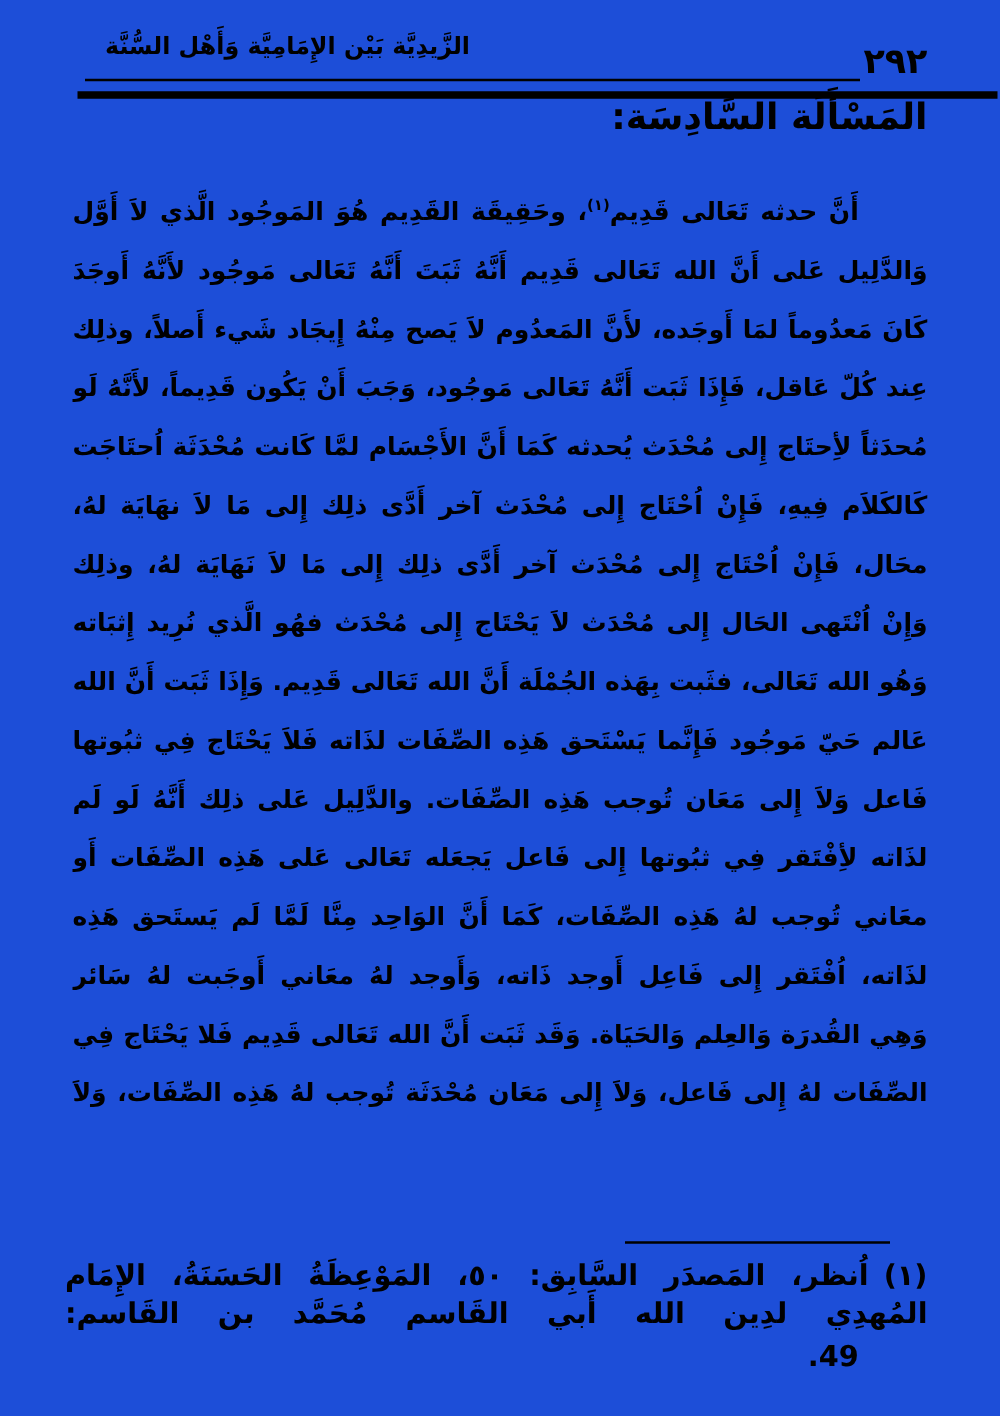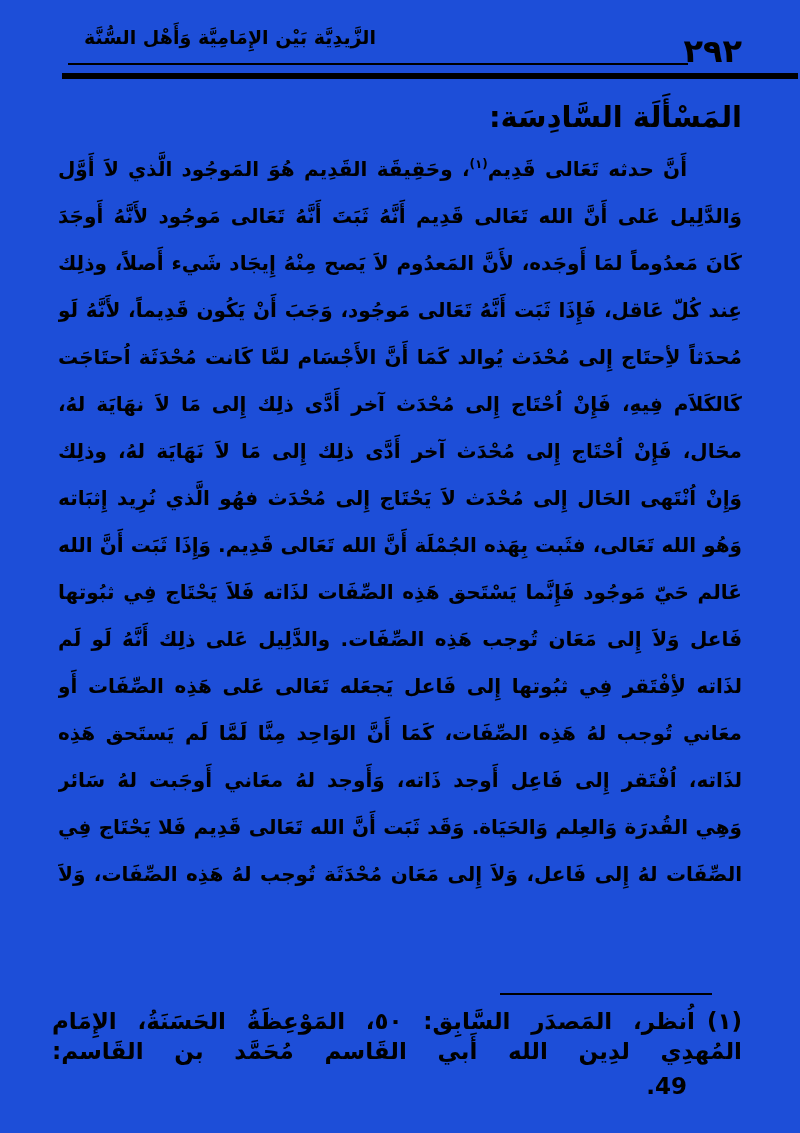--- a/index.html
+++ b/index.html
@@ -24,21 +24,21 @@
     top: 26px;
     font-size: 19px;
     font-weight: bold;
     direction: rtl;
     white-space: nowrap;
   }
   .page-number {
     position: absolute;
     right: 58px;
     top: 32px;
-    font-size: 32px;
+    font-size: 28px;
     font-weight: bold;
     letter-spacing: 2px;
   }
   .rule-thin {
     position: absolute;
     left: 68px;
     top: 63px;
     width: 620px;
     height: 2px;
     background: #000;
@@ -47,21 +47,21 @@
     position: absolute;
     left: 62px;
     top: 73px;
     width: 736px;
     height: 6px;
     background: #000;
   }
   
   .section-heading {
     position: absolute;
-    top: 100px;
+    top: 76px;
     right: 58px;
     margin: 0;
     font-size: 29px;
     font-weight: bold;
     white-space: nowrap;
   }
   
   .body-text {
     position: absolute;
     top: 146px;
@@ -129,21 +129,21 @@
   <div class="rule-thin"></div>
   <div class="rule-thick"></div>
 
   <h1 class="section-heading">المَسْأَلَة السَّادِسَة:</h1>
 
   <main class="body-text">
     <div class="line indent"><span>أَنَّ حدثه تَعَالى قَدِيم</span><span class="fn-marker">(١)</span><span>، وحَقِيقَة القَدِيم هُوَ المَوجُود الَّذي لاَ أَوَّل لوجُوده.</span></div>
     <div class="line">وَالدَّلِيل عَلى أَنَّ الله تَعَالى قَدِيم أَنَّهُ ثَبَتَ أَنَّهُ تَعَالى مَوجُود لأَنَّهُ أَوجَدَ العَالم، فَلو</div>
     <div class="line">كَانَ مَعدُوماً لمَا أَوجَده، لأَنَّ المَعدُوم لاَ يَصح مِنْهُ إِيجَاد شَيء أَصلاً، وذلِك مَعْلوم</div>
     <div class="line">عِند كُلّ عَاقل، فَإِذَا ثَبَت أَنَّهُ تَعَالى مَوجُود، وَجَبَ أَنْ يَكُون قَدِيماً، لأَنَّهُ لَو كَان</div>
-    <div class="line">مُحدَثاً لأِحتَاج إِلى مُحْدَث يُوالد كَمَا أَنَّ الأَجْسَام لمَّا كَانت مُحْدَثَة اُحتَاجَت</div>
+    <div class="line">مُحدَثاً لأِحتَاج إِلى مُحْدَث يُحدثه كَمَا أَنَّ الأَجْسَام لمَّا كَانت مُحْدَثَة اُحتَاجَت</div>
     <div class="line">كَالكَلاَم فِيهِ، فَإِنْ اُحْتَاج إِلى مُحْدَث آخر أَدَّى ذلِك إِلى مَا لاَ نهَايَة لهُ، وذلِك</div>
     <div class="line">محَال، فَإِنْ اُحْتَاج إِلى مُحْدَث آخر أَدَّى ذلِك إِلى مَا لاَ نَهَايَة لهُ، وذلِك محَال،</div>
     <div class="line">وَإِنْ اُنْتَهى الحَال إِلى مُحْدَث لاَ يَحْتَاج إِلى مُحْدَث فهُو الَّذي نُرِيد إِثبَاته مِن القَدِيم</div>
     <div class="line">وَهُو الله تَعَالى، فثَبت بِهَذه الجُمْلَة أَنَّ الله تَعَالى قَدِيم. وَإِذَا ثَبَت أَنَّ الله تَعَالى قَادر</div>
     <div class="line">عَالم حَيّ مَوجُود فَإِنَّما يَسْتَحق هَذِه الصِّفَات لذَاته فَلاَ يَحْتَاج فِي ثبُوتها لهُ إِلى</div>
     <div class="line">فَاعل وَلاَ إِلى مَعَان تُوجب هَذِه الصِّفَات. والدَّلِيل عَلى ذلِك أَنَّهُ لَو لَم يَسْتَحقها</div>
     <div class="line">لذَاته لأِفْتَقر فِي ثبُوتها إِلى فَاعل يَجعَله تَعَالى عَلى هَذِه الصِّفَات أَو يَحْدُث لهُ</div>
     <div class="line">معَاني تُوجب لهُ هَذِه الصِّفَات، كَمَا أَنَّ الوَاحِد مِنَّا لَمَّا لَم يَستَحق هَذِه الصِّفَات</div>
     <div class="line">لذَاته، اُفْتَقر إِلى فَاعِل أَوجد ذَاته، وَأَوجد لهُ معَاني أَوجَبت لهُ سَائر الصِّفَات</div>
     <div class="line">وَهِي القُدرَة وَالعِلم وَالحَيَاة. وَقَد ثَبَت أَنَّ الله تَعَالى قَدِيم فَلا يَحْتَاج فِي ثُبُوت هَذِه</div>

